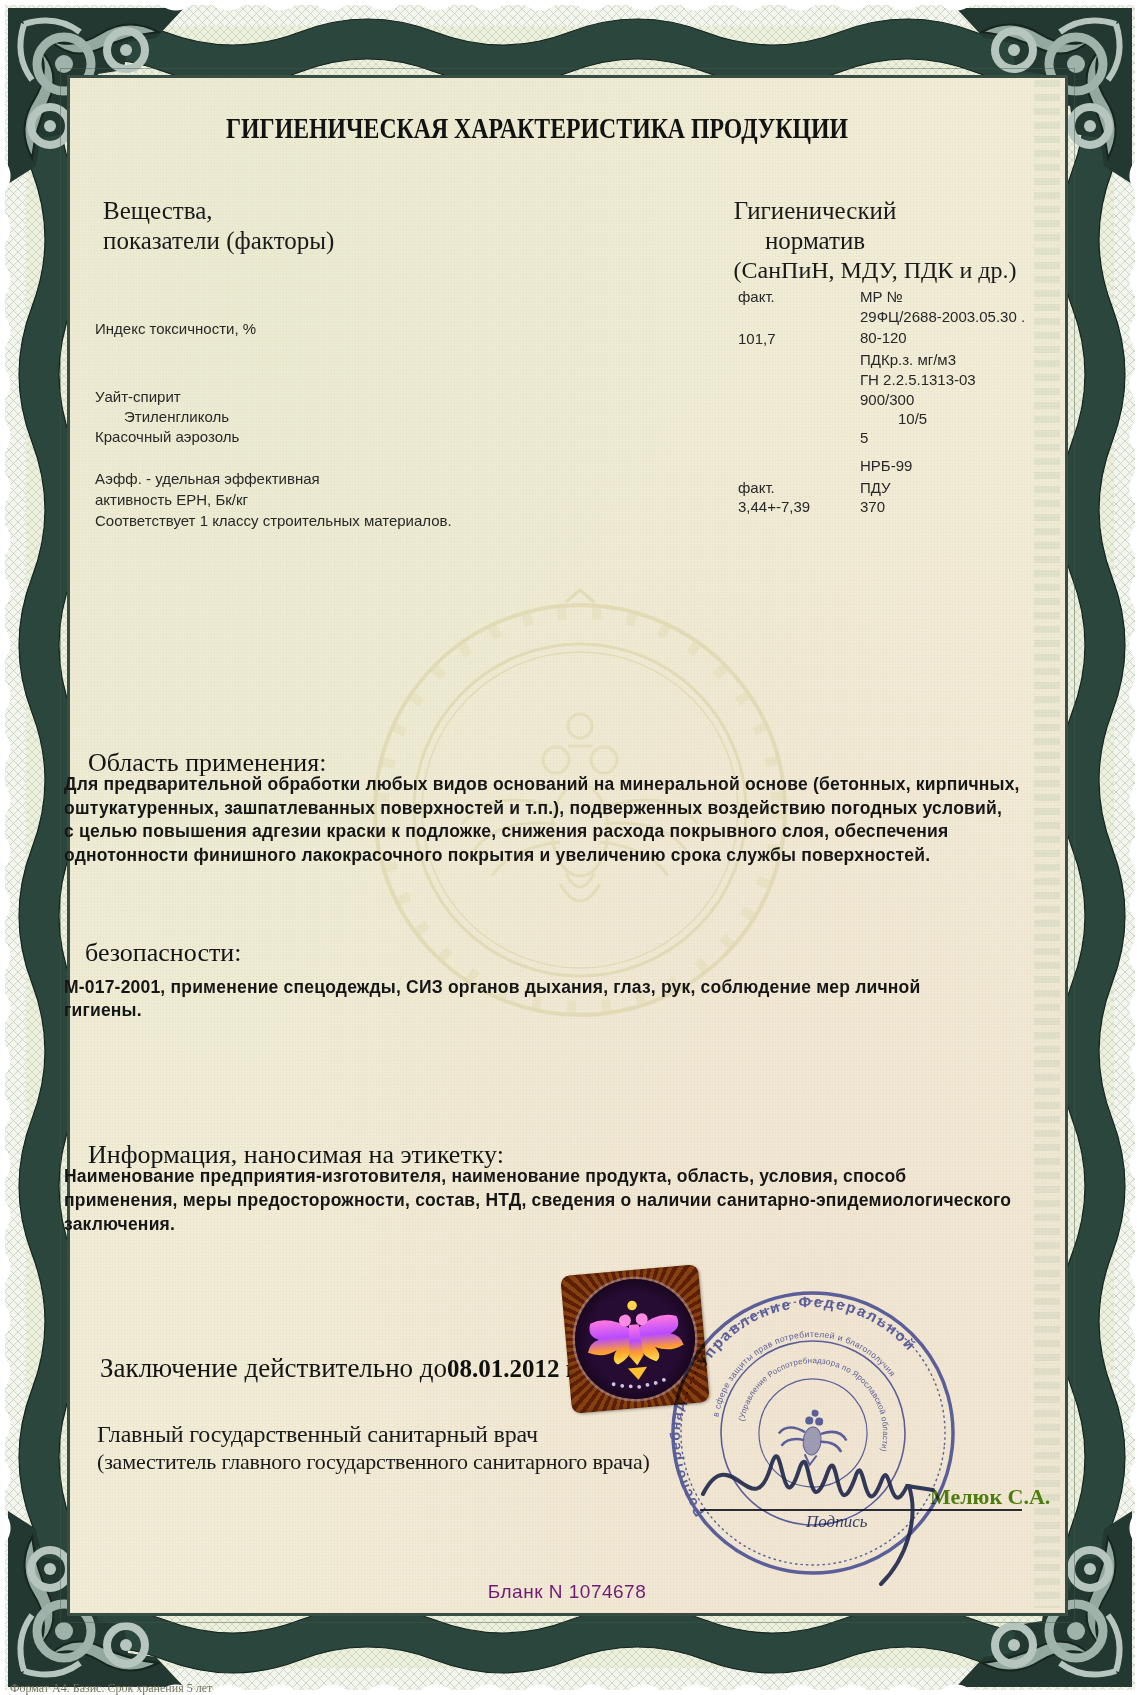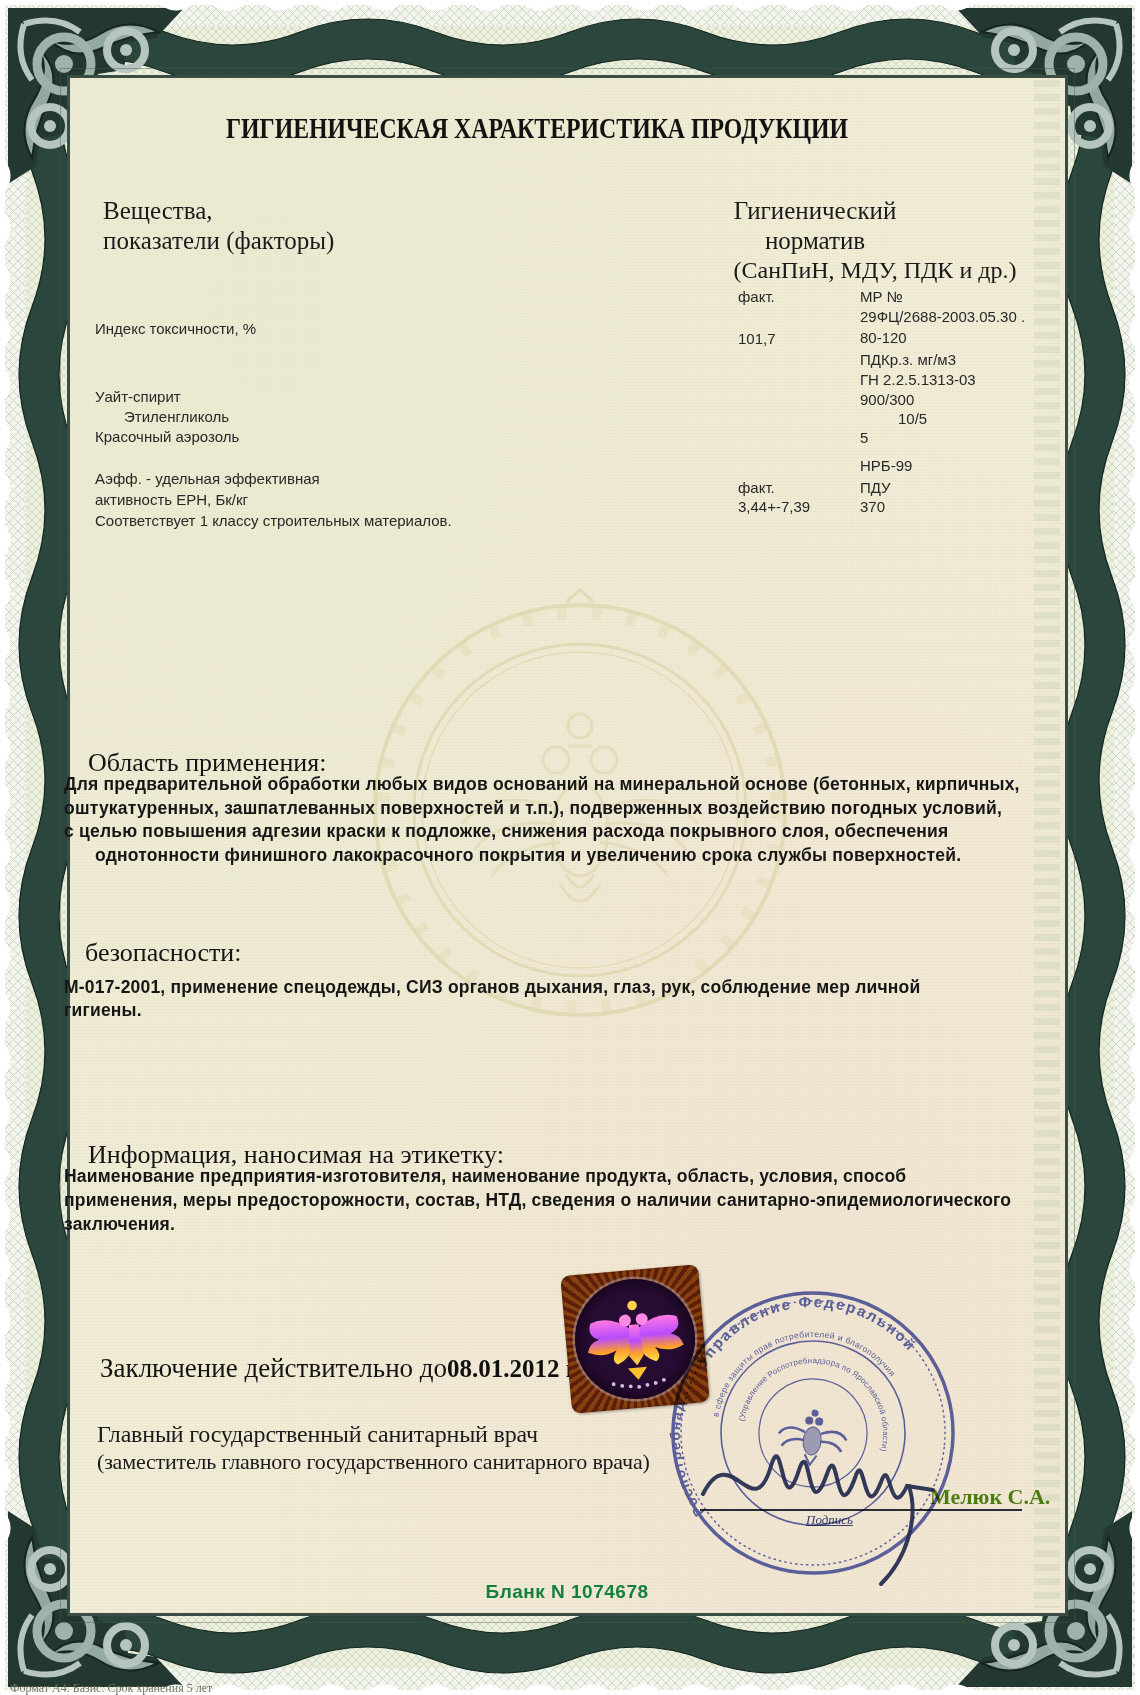--- a/index.html
+++ b/index.html
@@ -52,24 +52,24 @@
            text-align:center; transform:scaleX(0.82); }
   .colhead { font-size:25px; color:#1a1a1a; }
   .cell { font-family:"Liberation Sans", sans-serif; font-size:15px; color:#282828; }
   .serif-h { font-size:26px; color:#141414; }
   .para { font-family:"Liberation Sans", sans-serif; font-weight:bold; font-size:17.5px;
           letter-spacing:0.2px; color:#161616; }
   .valid { font-size:27px; color:#141414; }
   .valid-date { font-weight:bold; font-size:25px; color:#101010; }
   .official { font-size:22px; letter-spacing:-0.2px; color:#1a1a1a; }
   .signer { font-weight:bold; font-size:22px; color:#4d7c0f; z-index:8; }
-  .sig-caption { font-style:italic; font-size:13px; color:#3b3f63; z-index:8;text-decoration:underline; }
+  .sig-caption { font-style:italic; font-size:17px; color:#3b3f63; z-index:8; }
   .sig-line { position:absolute; left:700px; top:1509px; width:322px; height:2px; background:#2b2b35; z-index:7; }
-  .blank { font-family:"Liberation Sans", sans-serif; font-weight:bold; font-size:19px;
-           letter-spacing:0.5px; color:#15803d; text-align:center; }
+  .blank { font-family:"Liberation Sans", sans-serif; font-weight:normal; font-size:19px;
+           letter-spacing:0.5px; color:#701a75; text-align:center; }
   .note { font-size:12px; color:#73765f; }
 
   
   .holo {
     position:absolute; left:566px; top:1270px; width:138px; height:138px; z-index:5;
     border-radius:9px; transform:rotate(-5deg);
     background:
       repeating-conic-gradient(from 0deg at 50% 50%, #87400f 0deg 3deg, #5c2008 3deg 6deg);
     box-shadow: 0 0 3px rgba(60,20,0,0.5) inset, 1px 1px 3px rgba(0,0,0,0.35);
   }
@@ -190,21 +190,21 @@
     <span class="abs cell" style="left:93px; top:408px;margin-left:31px;">Этиленгликоль</span>
     <span class="abs cell" style="left:95px; top:428px;">Красочный аэрозоль</span>
     <span class="abs cell" style="left:95px; top:470px;">Аэфф. - удельная эффективная</span>
     <span class="abs cell" style="left:95px; top:491px;">активность ЕРН, Бк/кг</span>
     <span class="abs cell" style="left:95px; top:512px;">Соответствует 1 классу строительных материалов.</span>
 
     <div class="abs serif-h" style="left:88px; top:748px;">Область применения:</div>
     <div class="abs para" style="left:64px; top:774px;">Для предварительной обработки любых видов оснований на минеральной основе (бетонных, кирпичных,</div>
     <div class="abs para" style="left:64px; top:798px;">оштукатуренных, зашпатлеванных поверхностей и т.п.), подверженных воздействию погодных условий,</div>
     <div class="abs para" style="left:64px; top:821px;">с целью повышения адгезии краски к подложке, снижения расхода покрывного слоя, обеспечения</div>
-    <div class="abs para" style="left:64px; top:845px;margin-left:31px;">однотонности финишного лакокрасочного покрытия и увеличению срока службы поверхностей.</div>
+    <div class="abs para" style="left:64px; top:845px;">однотонности финишного лакокрасочного покрытия и увеличению срока службы поверхностей.</div>
 
     <div class="abs serif-h" style="left:85px; top:938px;">безопасности:</div>
     <div class="abs para" style="left:64px; top:977px;">М-017-2001, применение спецодежды, СИЗ органов дыхания, глаз, рук, соблюдение мер личной</div>
     <div class="abs para" style="left:64px; top:1000px;">гигиены.</div>
 
     <div class="abs serif-h" style="left:88px; top:1140px;">Информация,  наносимая на этикетку:</div>
     <div class="abs para" style="left:64px; top:1166px;">Наименование предприятия-изготовителя, наименование продукта, область, условия, способ</div>
     <div class="abs para" style="left:64px; top:1190px;">применения, меры предосторожности, состав, НТД, сведения о наличии санитарно-эпидемиологического</div>
     <div class="abs para" style="left:64px; top:1214px;">заключения.</div>
 

